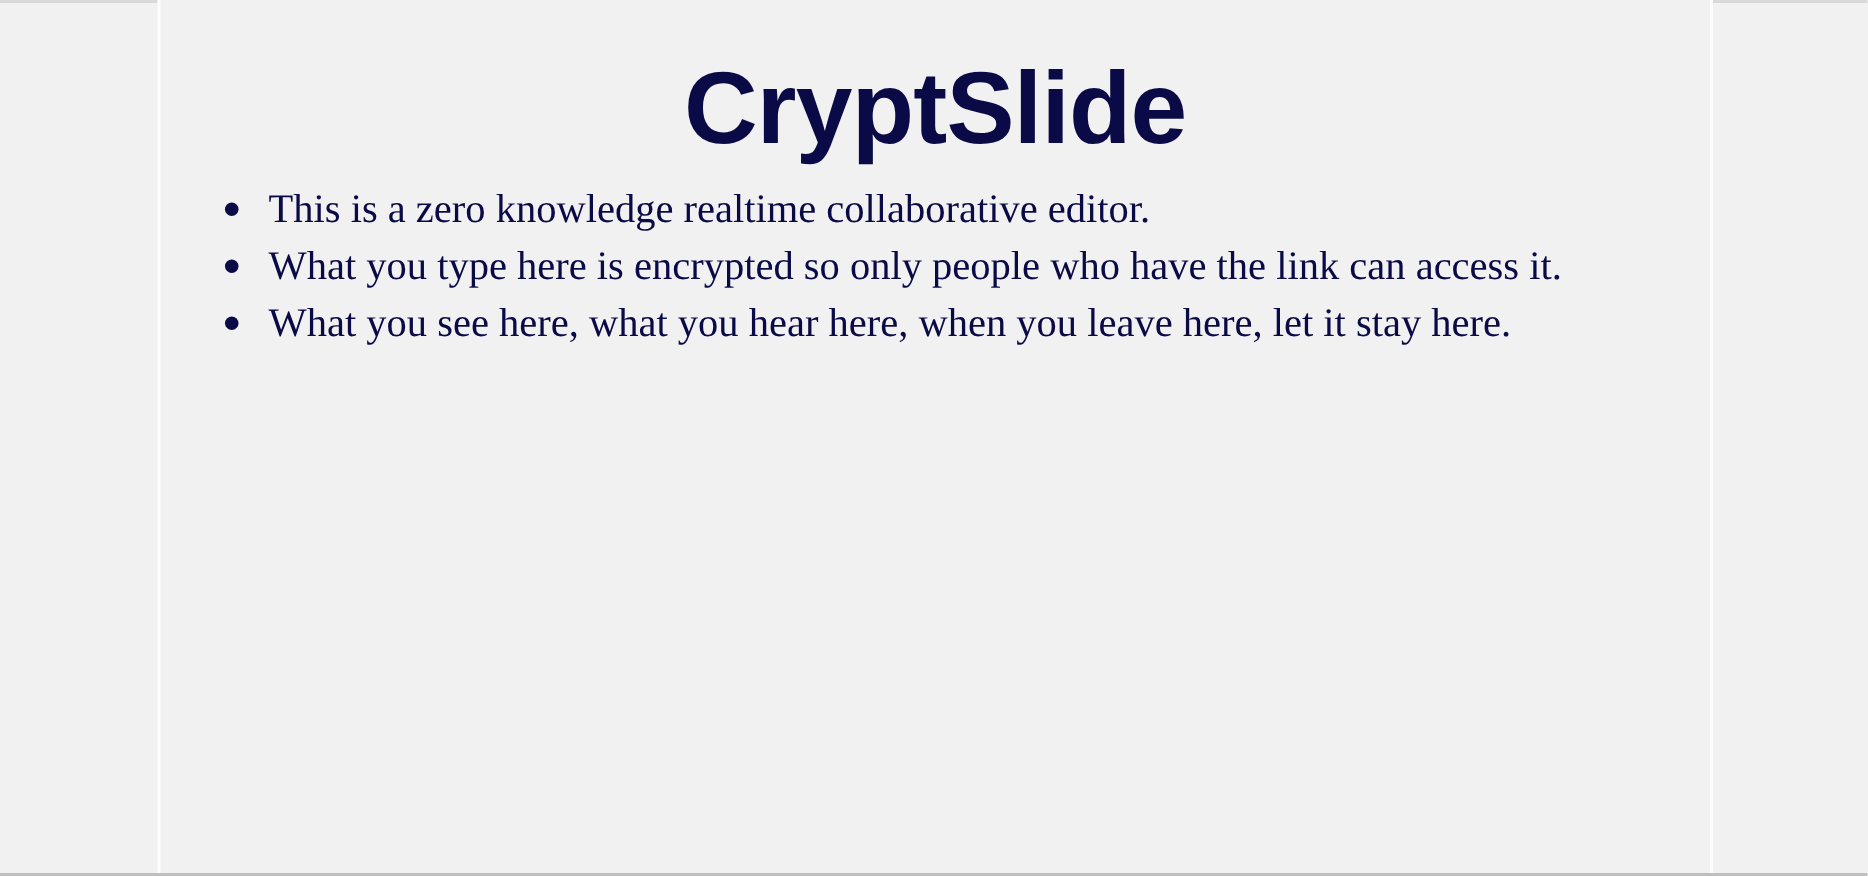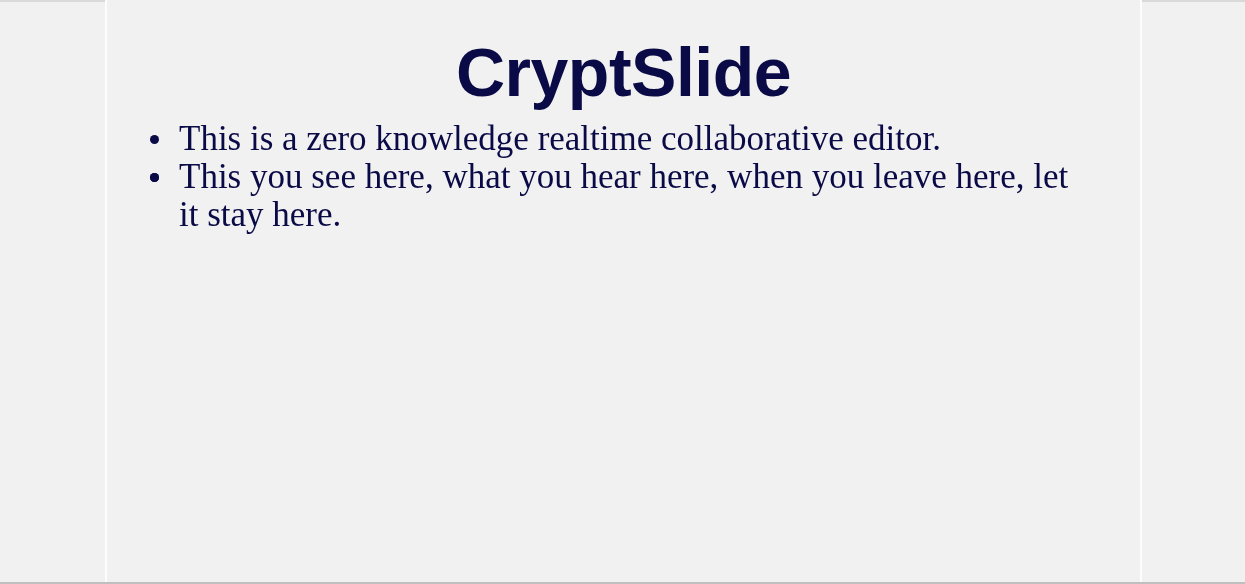--- a/index.html
+++ b/index.html
@@ -82,21 +82,21 @@
   #bullet-list {
     list-style: none;
     margin: 0;
     padding: 0;
     margin-top: 14px;
   }
   .bullet-item {
     position: relative;
     color: #0a0a46;
     font-family: "Liberation Serif", "DejaVu Serif", serif;
-    font-size: 35px;
+    font-size: 27px;
     line-height: 38px;
     padding-left: 72px;
     padding-right: 48px;
     margin: 0;
   }
   .bullet-marker {
     position: absolute;
     left: 43px;
     top: 15px;
     width: 9px;
@@ -124,26 +124,27 @@
 
     <ul id="bullet-list">
 
       <li class="bullet-item">
         <span class="bullet-marker"></span>
         <span class="bullet-text">This is a zero knowledge realtime collaborative editor.</span>
       </li>
 
       <li class="bullet-item">
         <span class="bullet-marker"></span>
+        <span class="bullet-text">What you type here is encrypted so only people who have the link can access it.</span>
       </li>
 
 
       <li class="bullet-item">
         <span class="bullet-marker"></span>
-        <span class="bullet-text">This you see here, what you hear here, when you leave here, let it stay here.</span>
+        <span class="bullet-text">What you see here, what you hear here, when you leave here, let it stay here.</span>
       </li>
 
     </ul>
 
   </div>
 
   <div id="bottom-rule"></div>
 
 </div>
 

